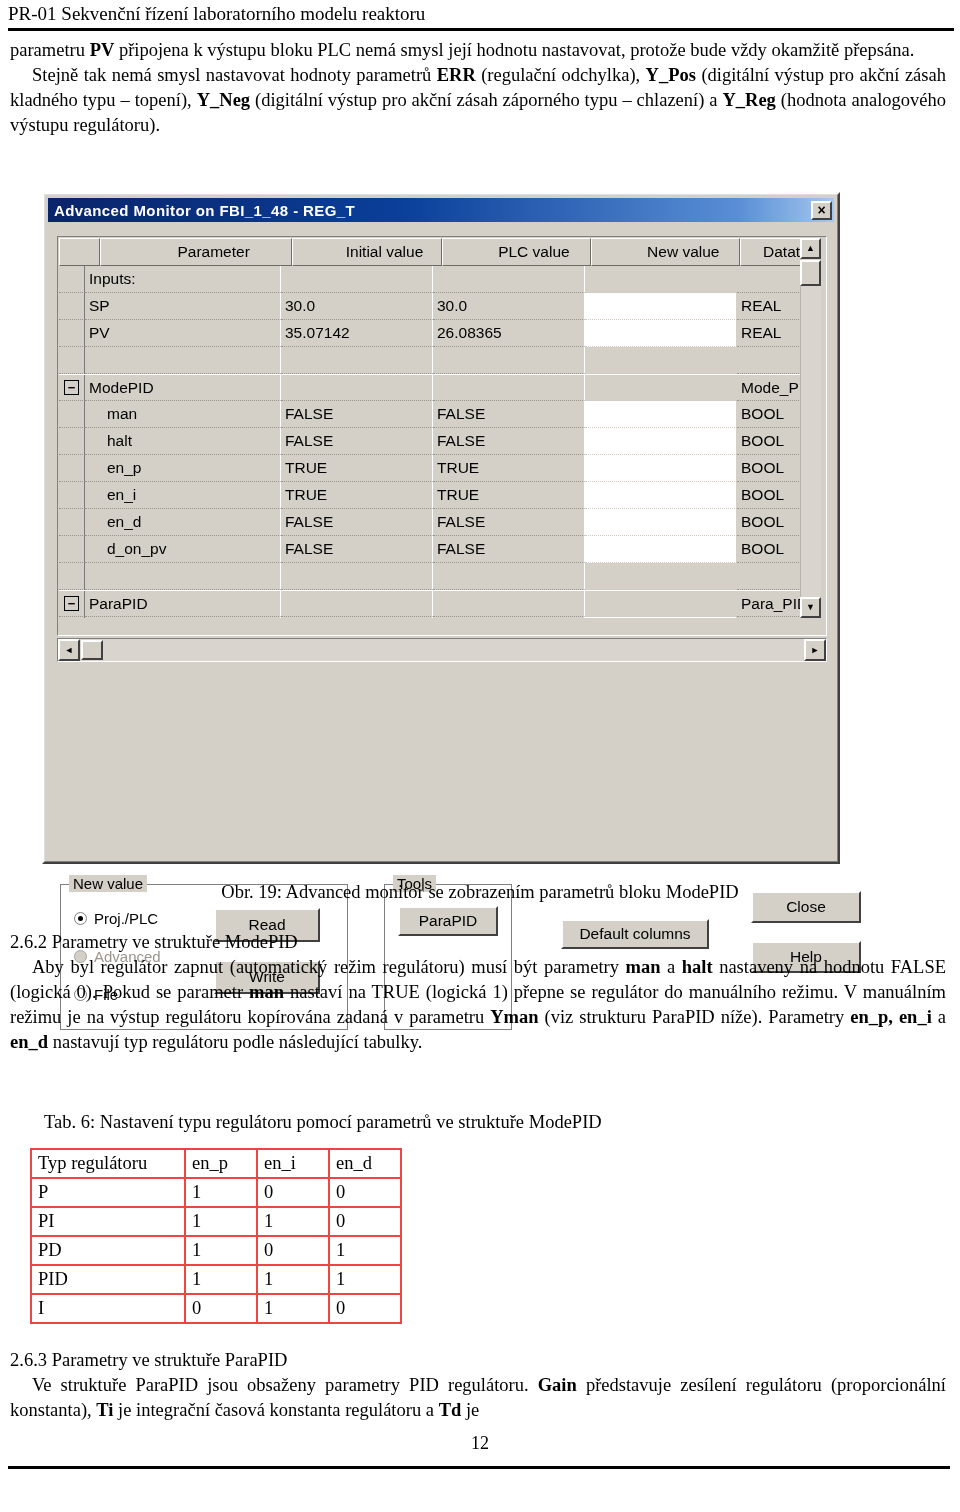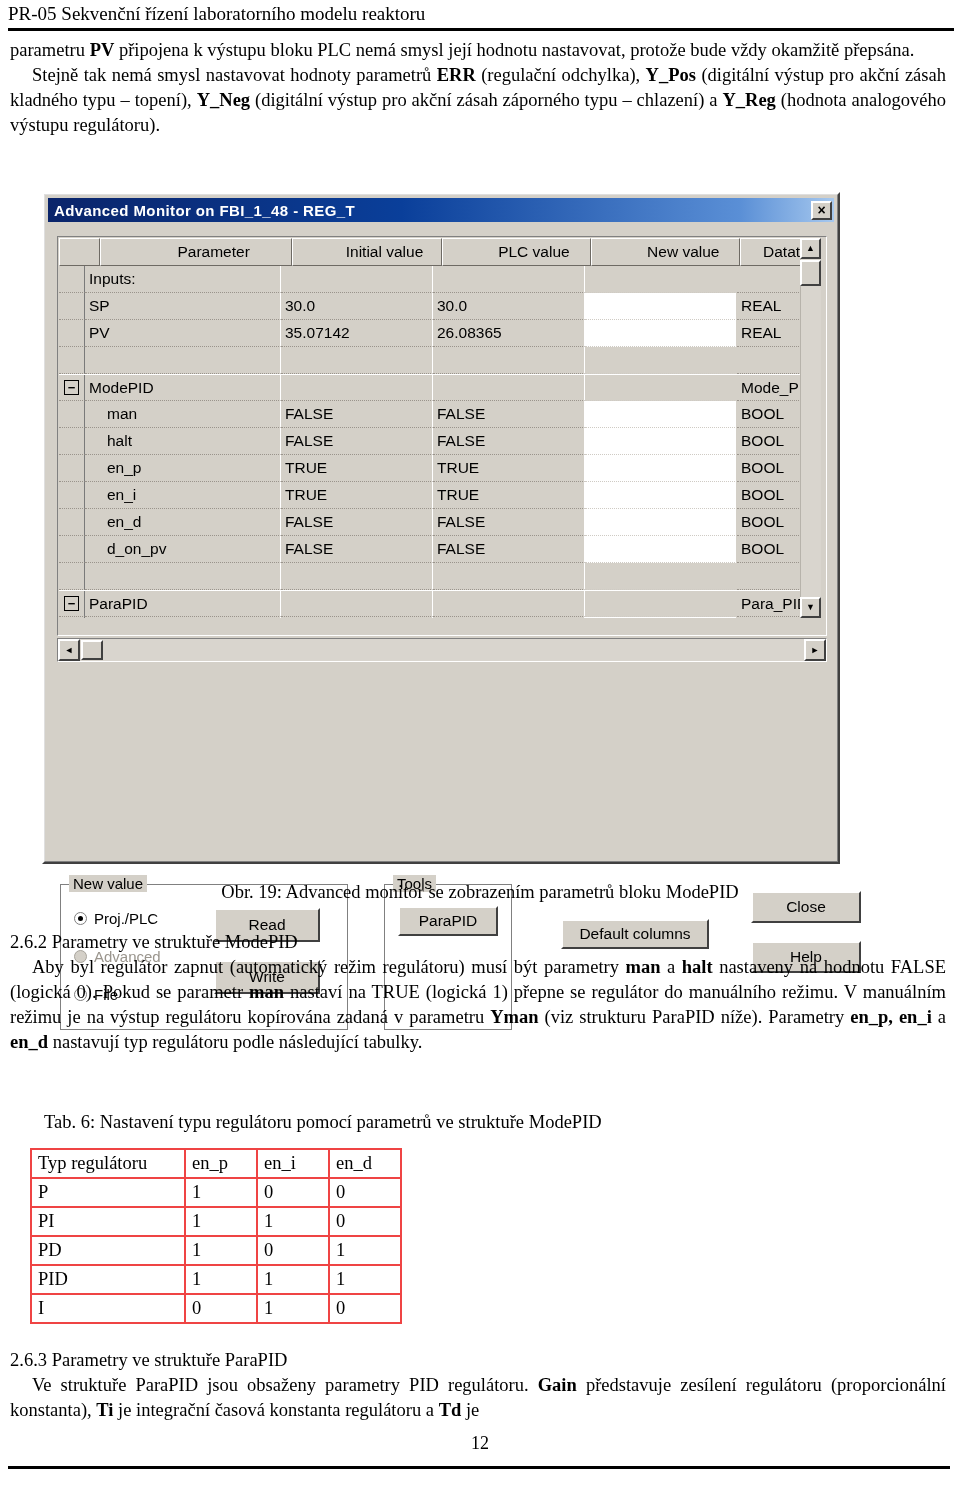--- a/index.html
+++ b/index.html
@@ -335,21 +335,21 @@
     position: absolute;
     left: 0; right: 0;
     text-align: center;
     font-size: 18px;
   }
 </style>
 </head>
 <body>
 
 <div class="page-header">
-  <div class="htext">PR-05 Sekvenční řízení laboratorního modelu reaktoru</div>
+  <div class="htext">PR-01 Sekvenční řízení laboratorního modelu reaktoru</div>
   <div class="header-rule"></div>
 </div>
 
 <div class="body-block" style="top:38px;">
   <p><span>parametru </span><b>PV</b><span> připojena k výstupu bloku PLC nemá smysl její hodnotu nastavovat, protože bude vždy okamžitě přepsána.</span></p>
   <p class="indent"><span>Stejně tak nemá smysl nastavovat hodnoty parametrů </span><b>ERR</b><span> (regulační odchylka), </span><b>Y_Pos</b><span> (digitální výstup pro akční zásah kladného typu – topení), </span><b>Y_Neg</b><span> (digitální výstup pro akční zásah záporného typu – chlazení) a </span><b>Y_Reg</b><span> (hodnota analogového výstupu regulátoru).</span></p>
 </div>
 
 <div class="dialog">
   <div class="dlg-inner">

